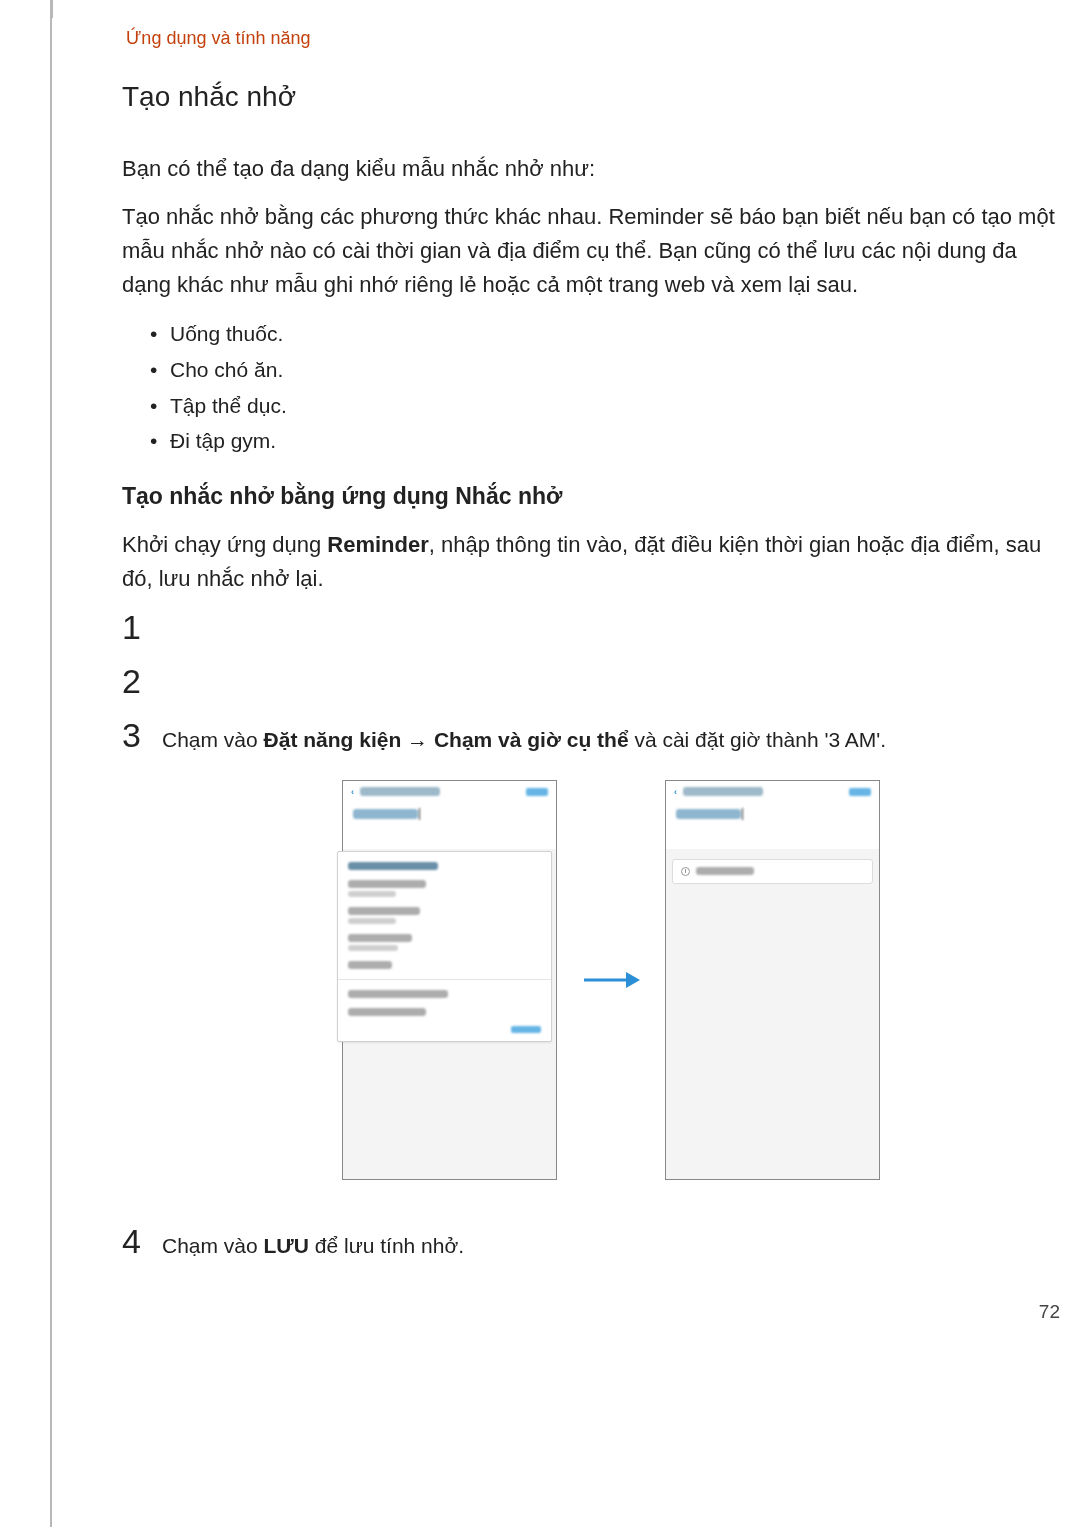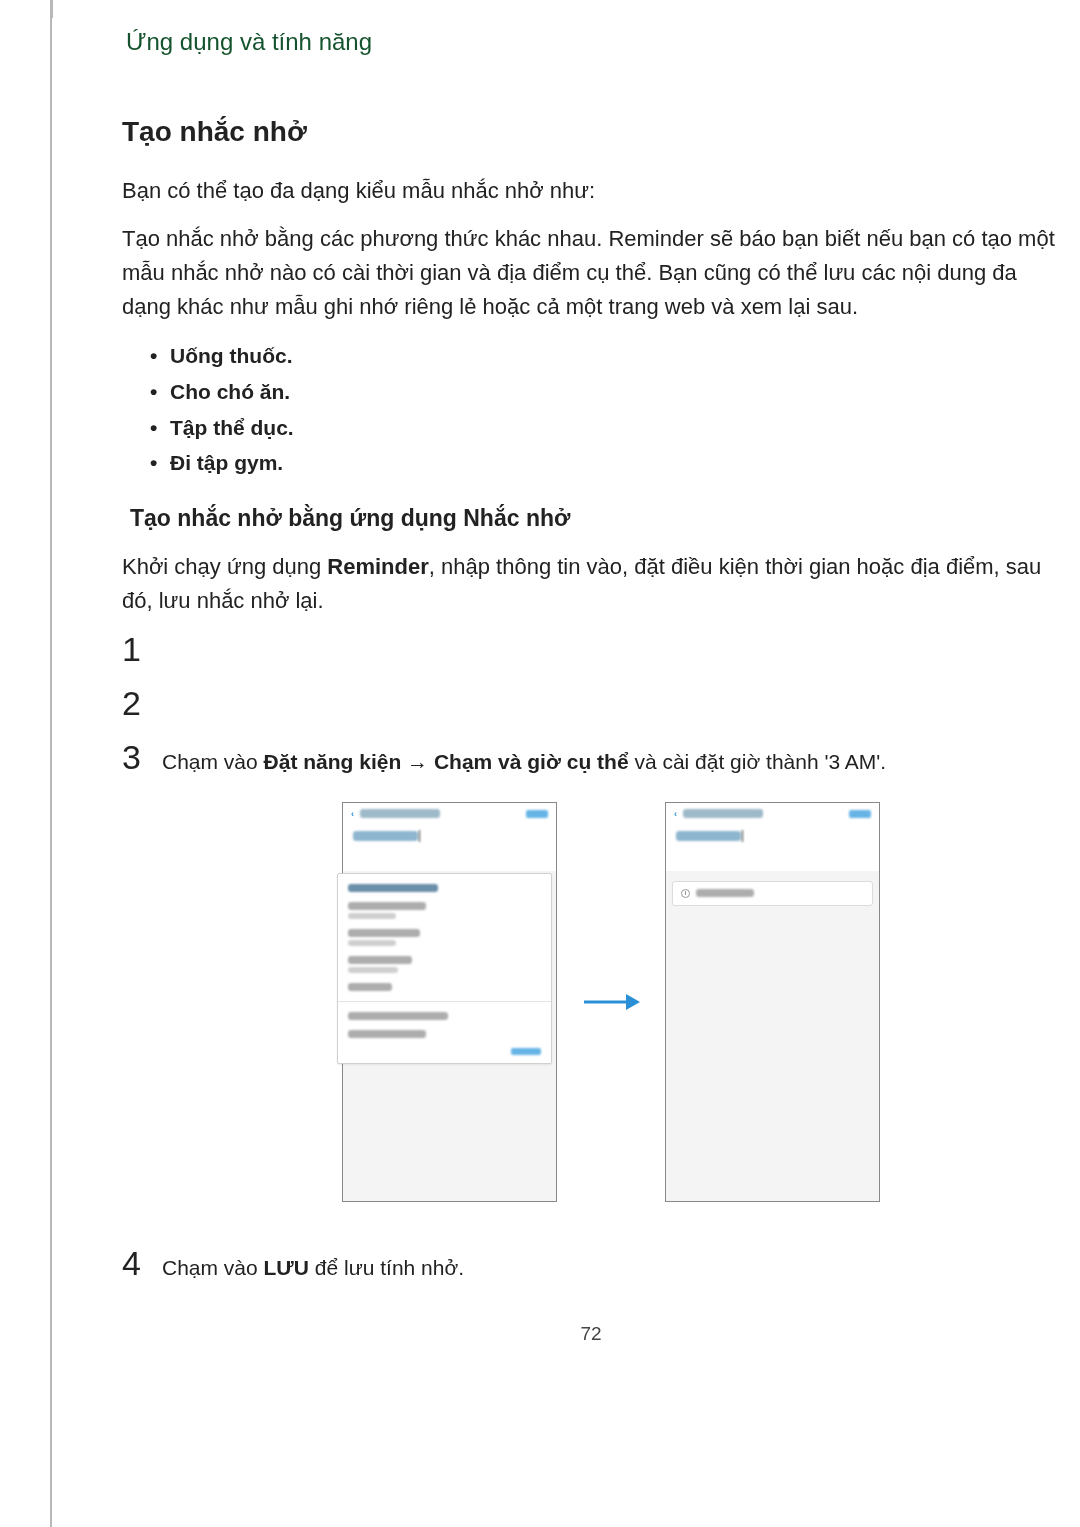--- a/index.html
+++ b/index.html
@@ -14,58 +14,56 @@
   }
   
   .page::before {
     content: "";
     position: absolute;
     left: -1px; top: 0;
     width: 2px; height: 18px;
     background: #b8b8b8;
   }
   .breadcrumb {
-    color: #14532d;
-    font-size: 24px;
-    margin-bottom: 60px;
+    color: #c2410c;
+    font-size: 18px;
+    margin-bottom: 32px;
     padding-left: 4px;
   }
   h2.section {
     font-size: 28px;
-    font-weight: 700;
-    margin-bottom: 26px;
+    font-weight: 400;
+    margin-bottom: 39px;
   }
   p.body {
     font-size: 22px;
     line-height: 1.55;
     margin-bottom: 14px;
   }
   ul.dots {
     list-style: none;
     padding-left: 28px;
     margin-bottom: 24px;
-    font-weight: bold;
   }
   ul.dots li {
     position: relative;
     font-size: 21px;
     line-height: 1.7;
     padding-left: 20px;
   }
   ul.dots li::before {
     content: "•";
     position: absolute;
     left: 0;
     color: #222;
   }
   h3.subsection {
     font-size: 23px;
     font-weight: 700;
     margin-bottom: 18px;
-    margin-left: 8px;
   }
   .step {
     display: flex;
     align-items: baseline;
     gap: 18px;
     margin-bottom: 20px;
   }
   .step .num {
     font-size: 34px;
     font-weight: 400;
@@ -161,21 +159,21 @@
     position:relative;
   }
   .clock-ico::after{
     content:""; position:absolute; left:3px; top:1px; width:1px; height:4px; background:#999;
   }
   .arrow {
     width: 60px; height: 30px; display:flex; align-items:center; justify-content:center;
   }
   .arrow svg { width: 58px; height: 22px; }
   .page-num {
-    text-align: center;
+    text-align: right;
     font-size: 19px;
     color: #444;
     margin-top: 40px;
   }
 </style>
 </head>
 <body>
 
 <div class="page">
 

